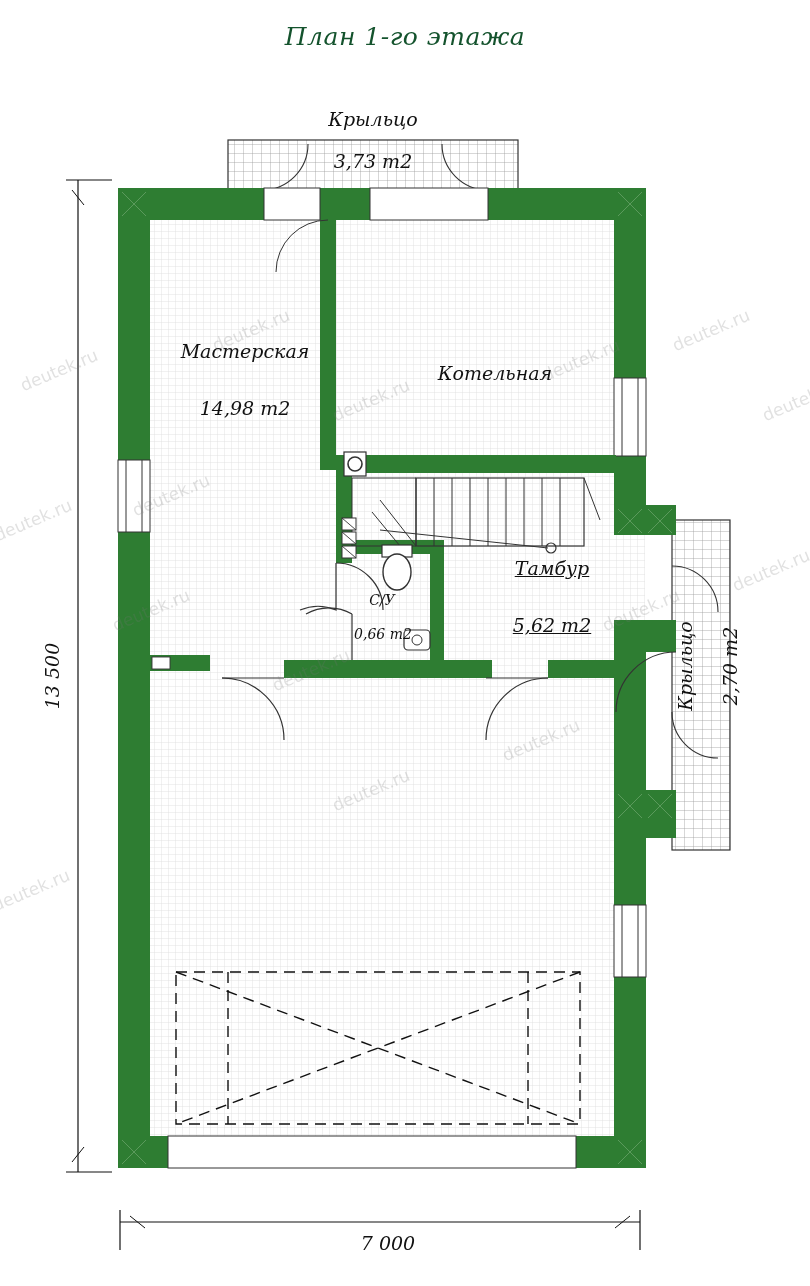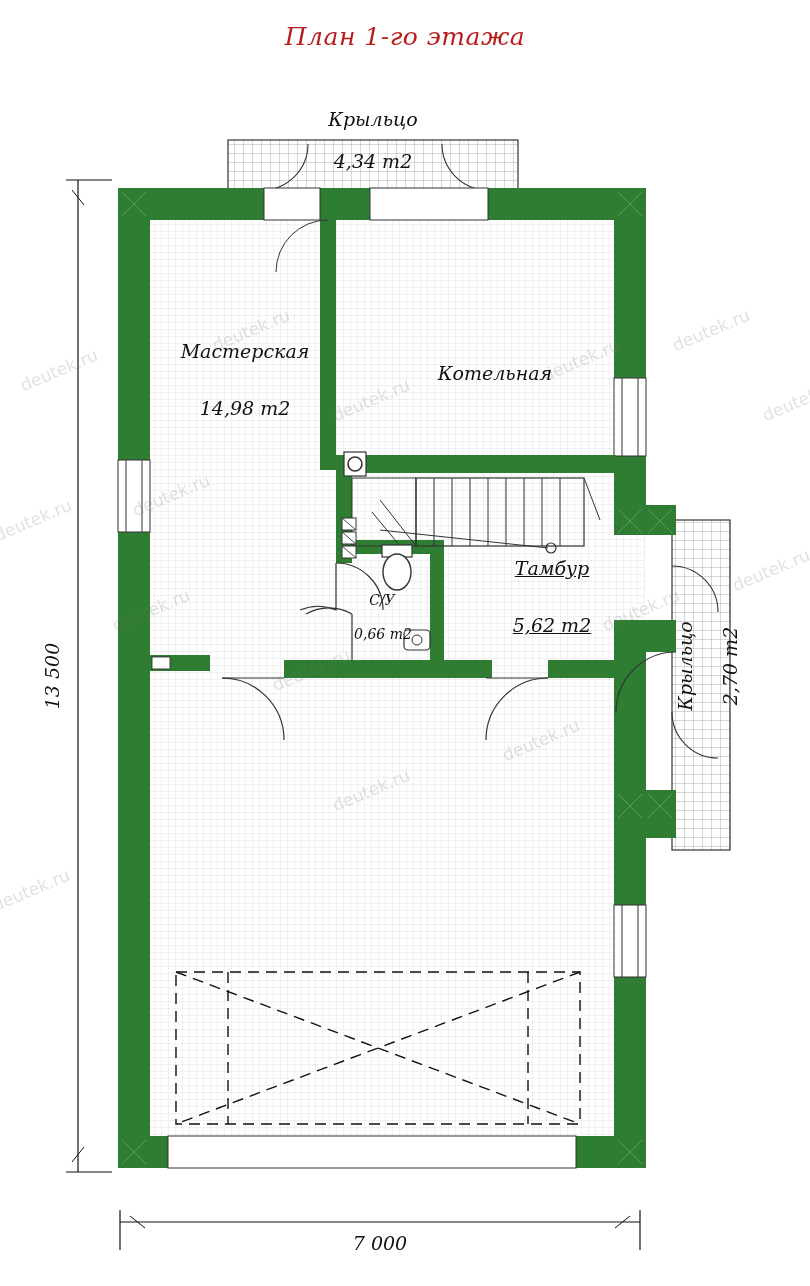--- a/index.html
+++ b/index.html
@@ -21,21 +21,21 @@
   
   .plan-title {
     position: absolute;
     top: 22px;
     left: 0;
     width: 810px;
     text-align: center;
     font-family: "DejaVu Serif", serif;
     font-style: italic;
     font-size: 25px;
-    color: #b91c1c;
+    color: #14532d;
     letter-spacing: 0.5px;
   }
   
   .wm {
     position: absolute;
     font-family: "DejaVu Sans", sans-serif;
     font-size: 17px;
     color: rgba(120,120,120,0.22);
     transform: rotate(-23deg);
     white-space: nowrap;
@@ -303,21 +303,21 @@
   <div class="room-label" style="left:452px; top:557px; width:200px;text-decoration:underline;">
     <span class="name">Тамбур</span>
     <span class="area">5,62 m2</span>
   </div>
 
 
   <div class="small-label" style="left:354px; top:592px; width:56px; font-size:14px;">С/У</div>
   <div class="small-label" style="left:346px; top:626px; width:74px; font-size:14px;">0,66 m2</div>
 
   <div class="small-label" style="left:273px; top:108px; width:200px; font-size:19px;">Крыльцо</div>
-  <div class="small-label" style="left:273px; top:150px; width:200px; font-size:19px;">4,34 m2</div>
+  <div class="small-label" style="left:273px; top:150px; width:200px; font-size:19px;">3,73 m2</div>
 
   <div class="small-label rot-90" style="left:625px; top:655px; width:120px; font-size:19px;">Крыльцо</div>
   <div class="small-label rot-90" style="left:670px; top:655px; width:120px; font-size:19px;">2,70 m2</div>
 
   <div class="dim-text rot-90" style="left:-8px; top:665px; width:120px; text-align:center;">13 500</div>
-  <div class="dim-text" style="left:280px; top:1232px; width:200px; text-align:center;">7 000</div>
+  <div class="dim-text" style="left:288px; top:1232px; width:200px; text-align:center;">7 000</div>
 
 </div>
 
 </body></html>

